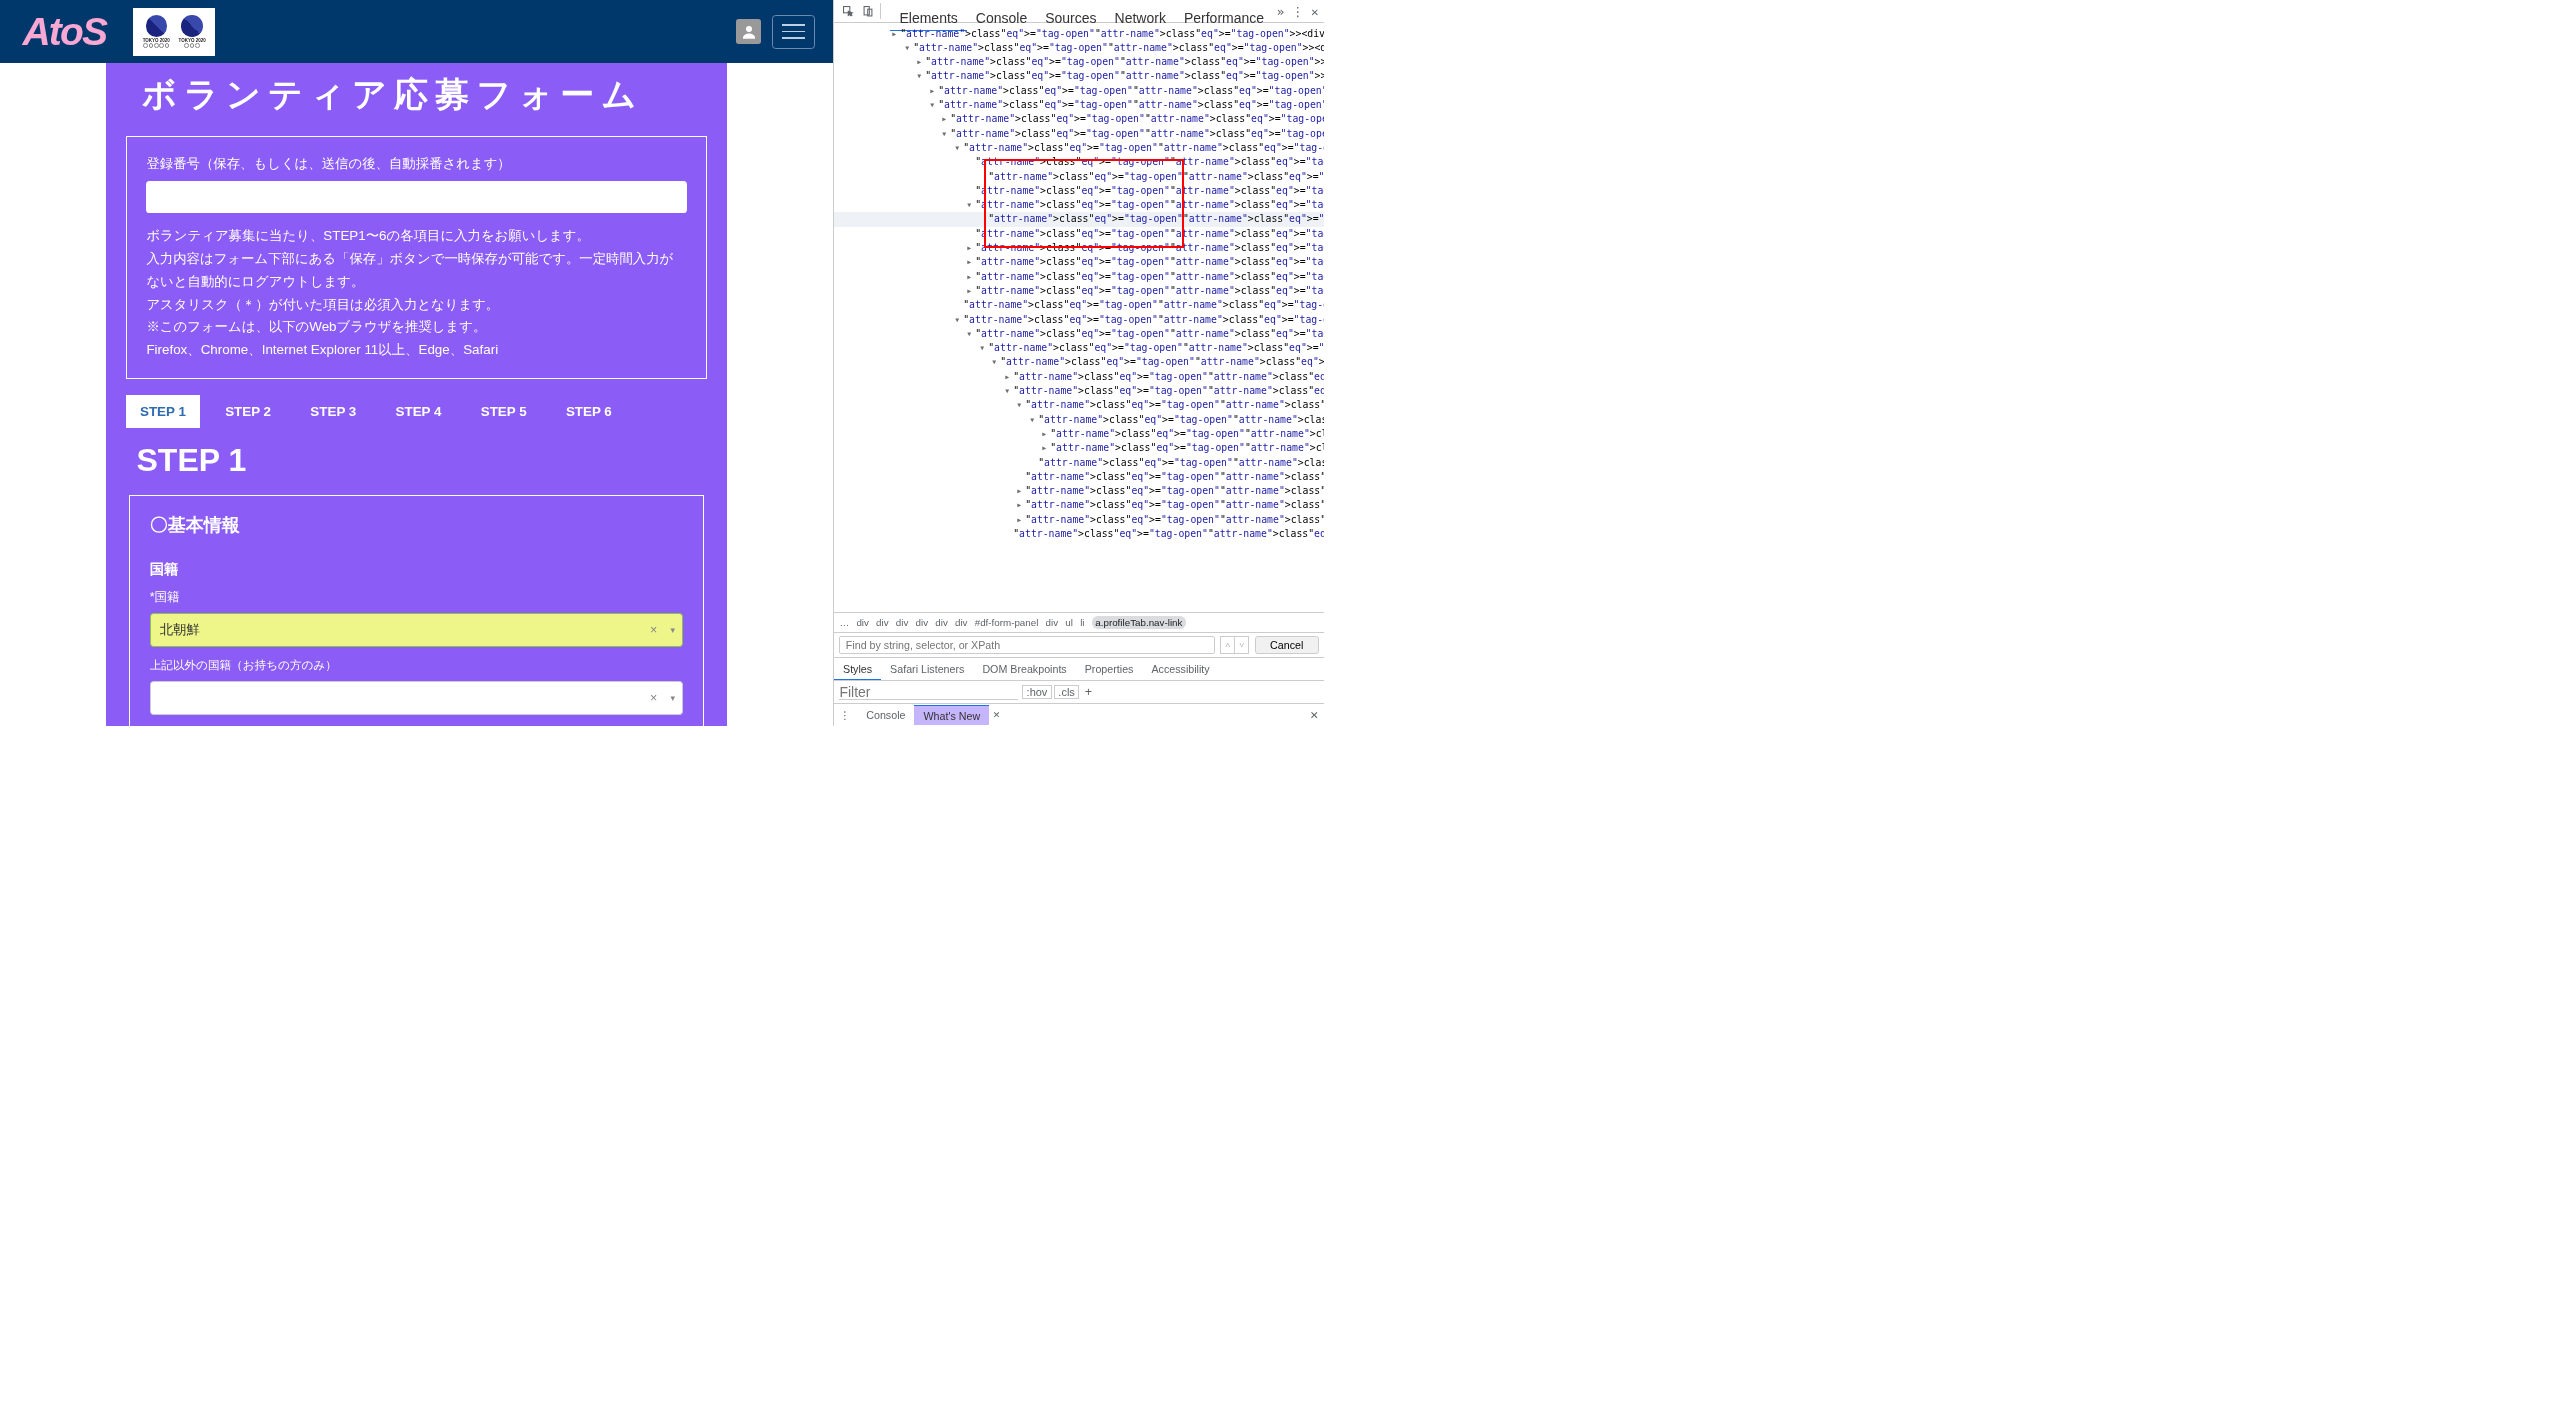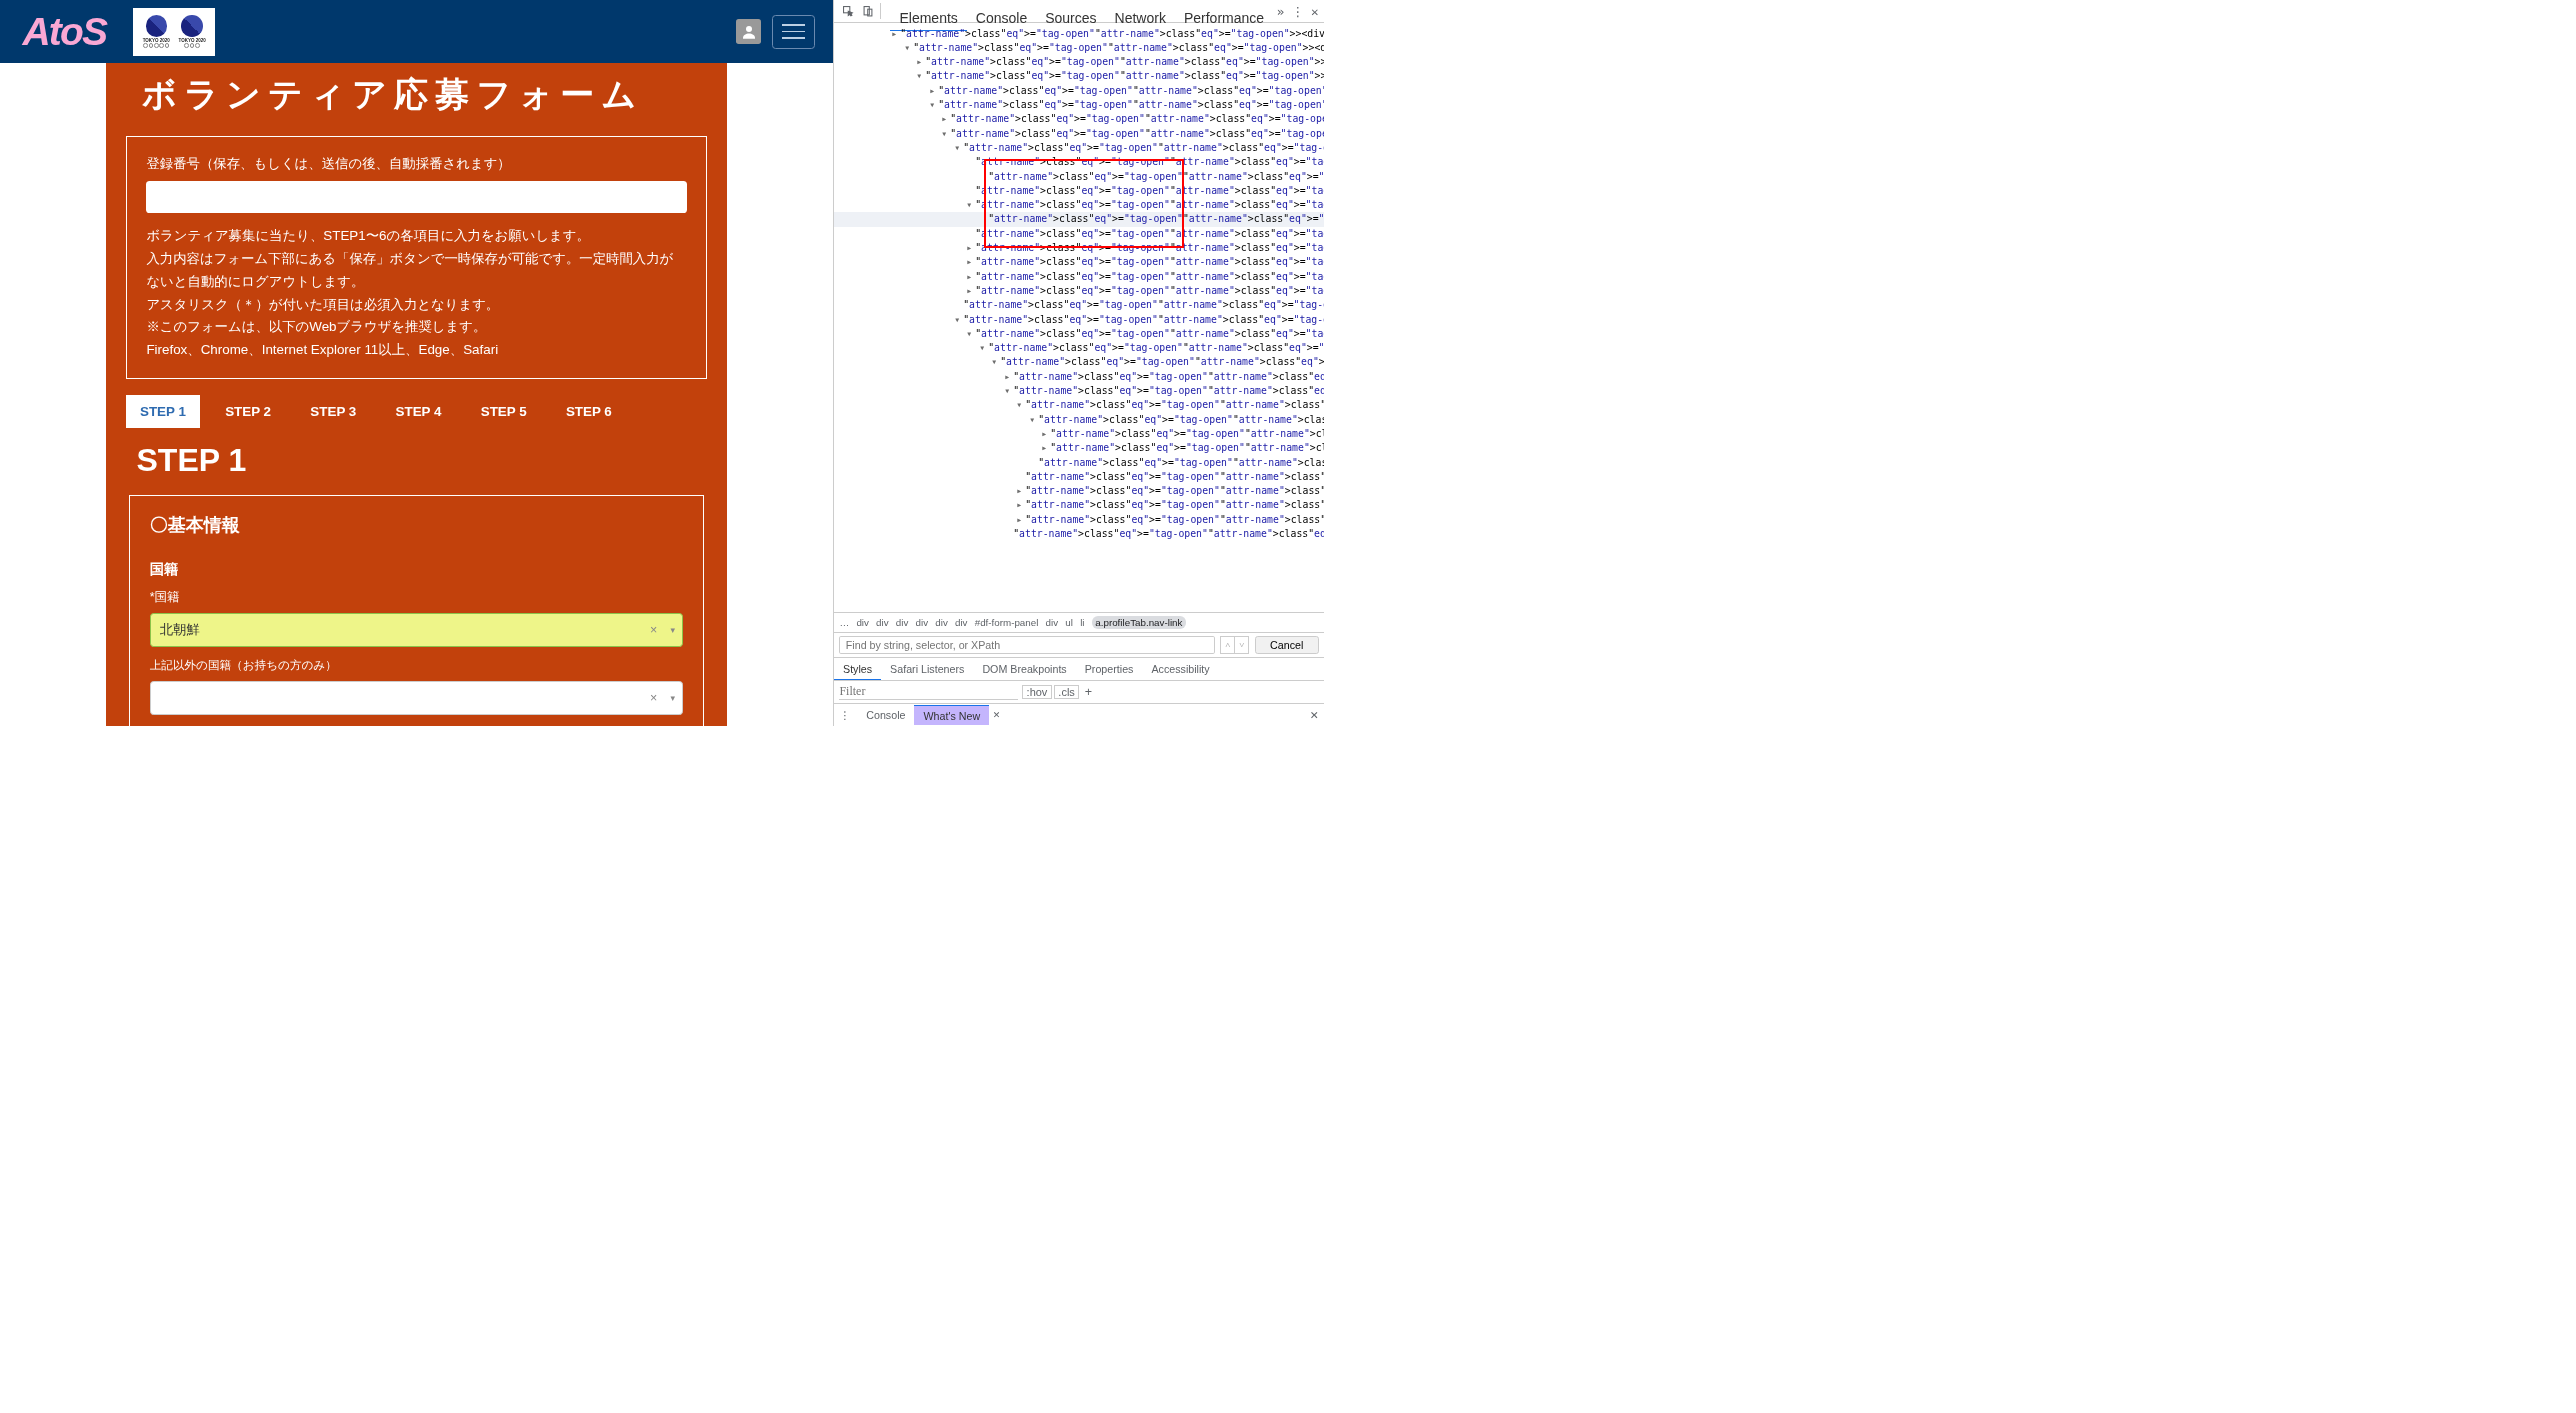--- a/index.html
+++ b/index.html
@@ -15,21 +15,21 @@
 .tokyo-block { width: 34px; display: flex; flex-direction: column; align-items: center; gap: 0.9px; }
 .tokyo-circle { width: 21.5px; height: 21.5px; border-radius: 50%; background: linear-gradient(45deg, #1a237e 0%, #1a237e 50%, #3949ab 50%, #3949ab 100%); }
 .tokyo-label { font-size: 4.5px; color: #222; font-weight: 600; }
 .rings { display: flex; gap: 0.9px; }
 .ring { width: 4.5px; height: 4.5px; border-radius: 50%; border: 0.9px solid #888; }
 .avatar { position: absolute; right: 72px; width: 25px; height: 25px; background: #999; border-radius: 2.7px; display: flex; align-items: center; justify-content: center; }
 .avatar svg { width: 18px; height: 18px; }
 .burger { position: absolute; right: 18px; width: 43px; height: 34px; border: 0.9px solid #6a8ab0; border-radius: 3.6px; display: flex; flex-direction: column; justify-content: center; align-items: center; gap: 4.5px; }
 .burger span { width: 23px; height: 1.8px; background: #bcd0e4; }
 
-.form-wrap { background: #c2410c; margin: 0 106px 0 106px; padding: 0 9px 36px 9px; color: #fff; height: 664px; position: relative; top: 0; }
+.form-wrap { background: #8b5cf6; margin: 0 106px 0 106px; padding: 0 9px 36px 9px; color: #fff; height: 664px; position: relative; top: 0; }
 .title-partial { font-size: 34px; font-weight: 600; letter-spacing: 7.2px; padding: 9px 27px 10.7px; white-space: nowrap; overflow: hidden; }
 
 .intro-box { border: 0.9px solid #fff; margin: 7.2px 10.7px 16px; padding: 16px 19.7px; font-size: 13.4px; line-height: 1.7; }
 .reg-label { margin-bottom: 5px; }
 .reg-input { background: #fff; width: 100%; height: 32px; border-radius: 3.6px; margin-bottom: 12.5px; }
 .intro-text { white-space: pre-line; }
 
 .tabs { display: flex; margin: 0 10.7px; }
 .tab { padding: 9px 14.3px; font-size: 13.4px; font-weight: 600; color: #fff; cursor: pointer; white-space: nowrap; }
 .tab.active { background: #fff; color: #2e6bb0; }
@@ -76,21 +76,21 @@
 .dt-find .nav { border: 0.9px solid #ccc; height: 18px; width: 29px; display: flex; }
 .dt-find .nav span { flex: 1; text-align: center; font-size: 9px; color: #888; border-right: 0.9px solid #ccc; line-height: 16px; }
 .dt-find .nav span:last-child { border-right: none; }
 .dt-find button { font-size: 10.7px; padding: 1.8px 14.3px; border: 0.9px solid #ccc; background: #f1f1f1; border-radius: 2.7px; font-family: -apple-system, sans-serif; }
 
 .dt-styles-tabs { border-top: 0.9px solid #ccc; height: 23px; display: flex; align-items: center; font-size: 10.7px; font-family: -apple-system, sans-serif; }
 .dt-styles-tabs .st { padding: 4.5px 9px; color: #5f6368; cursor: pointer; }
 .dt-styles-tabs .st.active { color: #333; border-bottom: 1.8px solid #1a73e8; }
 
 .dt-filter { border-top: 0.9px solid #ccc; height: 23px; display: flex; align-items: center; padding: 0 5.4px; font-size: 9.8px; font-family: -apple-system, sans-serif; }
-.dt-filter input { width: 179px; border: none; border-bottom: 0.9px solid #ccc; font-size: 12px; height: 16px; font-family: Liberation Serif, serif; }
+.dt-filter input { width: 179px; border: none; border-bottom: 0.9px solid #ccc; font-size: 14px; height: 16px; }
 .dt-filter .badges { margin-left: 3.6px; color: #5f6368; display: flex; gap: 1.8px; align-items: center; }
 .dt-filter .badges span { border: 0.9px solid #ccc; padding: 0 3.6px; font-size: 11px; }
 .dt-filter .plus { margin-left: 5.4px; font-size: 12.5px; color: #5f6368; }
 
 .dt-drawer { border-top: 0.9px solid #ccc; height: 23px; display: flex; align-items: center; font-size: 10.7px; padding: 0 5.4px; font-family: -apple-system, sans-serif; }
 .dt-drawer .dots { margin-right: 7.2px; color: #5f6368; }
 .dt-drawer .dtab { padding: 3.6px 9px; color: #5f6368; }
 .dt-drawer .dtab.active { background: #c4b5fd; border-top: 1.8px solid #1a73e8; color: #333; }
 .dt-drawer .close { margin-left: 3.6px; color: #5f6368; font-size: 9px; }
 .dt-drawer .x { margin-left: auto; color: #5f6368; }

